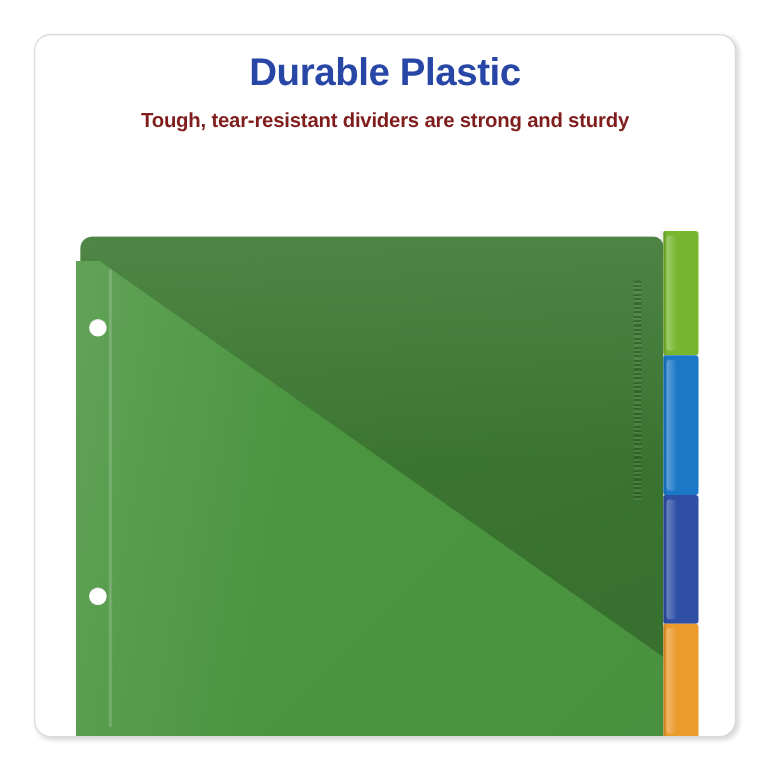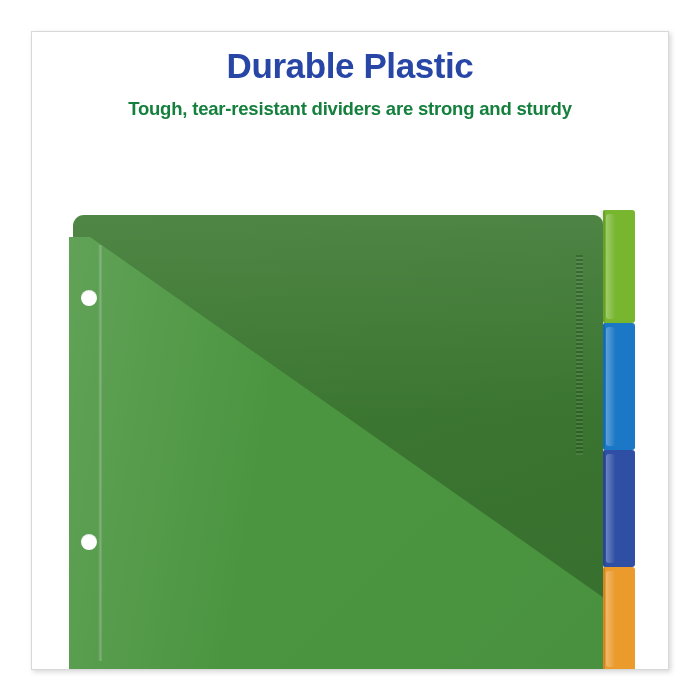--- a/index.html
+++ b/index.html
@@ -181,25 +181,25 @@
     width: 6px;
     bottom: 0;
     background: linear-gradient(90deg, rgba(0,0,0,0), rgba(0,0,0,0.14));
   }
 </style>
 </head>
 <body>
 
 <div id="stage">
 
-  <div id="card" style="border-color: rgb(216, 216, 216);">
+  <div id="card" style="border-color: rgb(216, 216, 216); border-radius: 15px;">
 
     <div id="headline" style="color: rgb(39, 70, 166);">Durable Plastic</div>
 
-    <div id="subhead" style="color: #15803d;">
+    <div id="subhead" style="color: #7f1d1d;">
       <span class="line">Tough, tear-resistant dividers are strong and sturdy</span>
     </div>
 
     <div id="product">
 
       <div class="tab" style="top: 30px; height: 113px;">
         <div class="tab-inner" style="background: rgb(119, 182, 46);"></div>
       </div>
       <div class="tab" style="top: 143px; height: 127px;">
         <div class="tab-inner" style="background: rgb(27, 120, 198);"></div>

